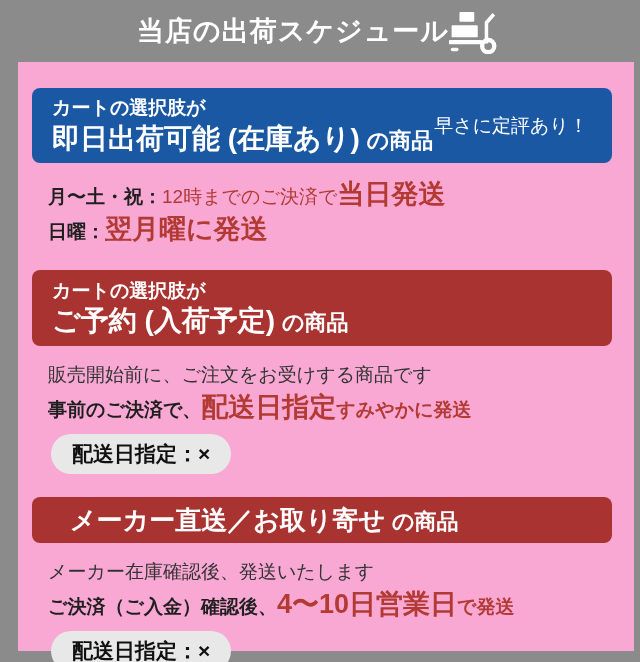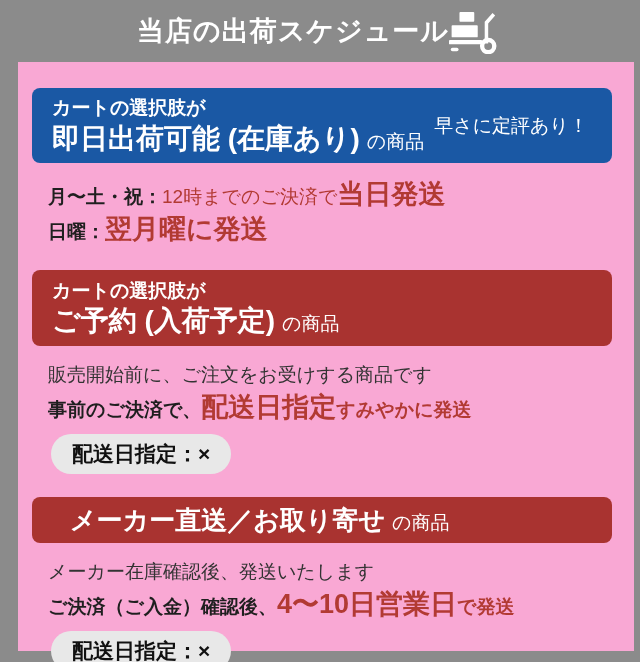--- a/index.html
+++ b/index.html
@@ -37,21 +37,21 @@
     display:flex; justify-content:space-between; align-items:center;
   }
   .banner-tall { height:75px; }
   .banner-blue { background:#1a58a4; }
   .banner-red  { background:#a93330; height:76px; }
   .banner-red-slim { background:#a93330; height:46px; padding:6px 20px; }
   .banner-line1 { font-size:19px; font-weight:bold; line-height:1.35; }
   .banner-line2 { line-height:1.25; }
   .banner-em  { font-size:28px; font-weight:bold; }
   .banner-em-slim { font-size:26px; font-weight:bold; }
-  .banner-suffix { font-size:19px; font-weight:normal; margin-left:7px; }
+  .banner-suffix { font-size:22px; font-weight:bold; margin-left:7px; }
   .banner-note { font-size:19px; font-weight:normal; padding-right:4px; white-space:nowrap; }
 
   
   .rows { margin:15px 0 0 16px; }
   .row  { font-size:19px; color:#222222; line-height:33px; white-space:nowrap; }
   .lbl      { font-weight:bold; color:#1f1f1f; }
   .plain    { color:#333333; }
   .red-mid  { color:#b23a33; }
   .red-big  { color:#b23a33; font-weight:bold; font-size:27px; }
   .red-sm   { color:#b23a33; font-weight:bold; }

